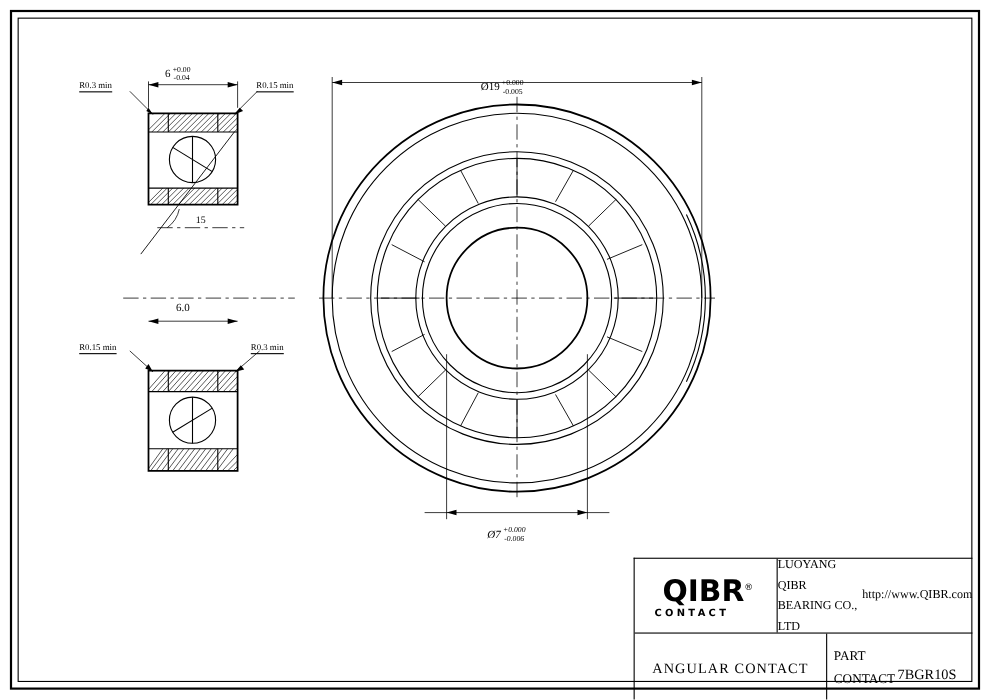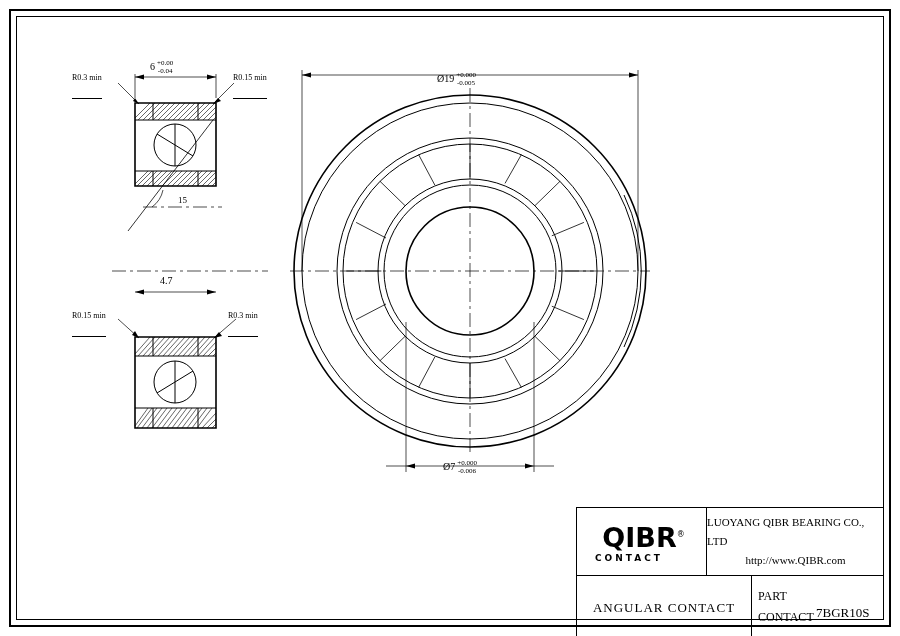--- a/index.html
+++ b/index.html
@@ -62,21 +62,21 @@
   .tol {
     display: inline-block;
     vertical-align: middle;
     font-size: 7px;
     line-height: 7.5px;
     text-align: center;
     margin-left: 2px;
   }
   .underline-txt {
     border-bottom: 1px solid #000;
-    padding-bottom: 16px;
+    padding-bottom: 1px;
   }
   
   #titleblock {
     position: absolute;
     left: 576px;
     top: 507px;
     width: 308px;
     height: 135px;
     border-left: 1px solid #000;
     border-top: 1px solid #000;
@@ -122,21 +122,21 @@
     font-size: 9px;
     letter-spacing: 3px;
     margin-top: 1px;
     align-self: flex-start;
     margin-left: 14px;
   }
   #tb-company {
     flex: 1;
     height: 100%;
     display: flex;
-    flex-direction: column;
+    flex-direction: row;
     justify-content: center;
     align-items: center;
     font-size: 11px;
     line-height: 19px;
   }
   #tb-bottom {
     position: absolute;
     left: 0; top: 68px;
     width: 100%;
     height: 63px;
@@ -408,28 +408,28 @@
 
   <div class="txt-sm" style="left:150px; top:60px; font-size:10px;">
     <span>6</span><span class="tol"><span style="display:block">+0.00</span><span style="display:block">-0.04</span></span>
   </div>
 
   <div class="txt-sm" style="left:178px; top:196px; font-size:9px;">
     <span>15</span>
   </div>
 
   <div class="txt-sm" style="left:160px; top:277px; font-size:10px;">
-    <span>4.7</span>
+    <span>6.0</span>
   </div>
 
   <div class="txt-sm" style="left:437px; top:60px; font-size:10px;margin-top:12px;">
     <span>Ø19</span><span class="tol"><span style="display:block">+0.000</span><span style="display:block">-0.005</span></span>
   </div>
 
-  <div class="txt-sm" style="left:443px; top:460px; font-size:10px;">
+  <div class="txt-sm" style="left:443px; top:479px; font-size:10px;font-style:italic;">
     <span>Ø7</span><span class="tol"><span style="display:block">+0.000</span><span style="display:block">-0.006</span></span>
   </div>
 
   <div id="titleblock">
     <div id="tb-top">
       <div id="tb-logo">
         <div class="logo-main"><span>QIBR</span><span class="logo-reg">®</span></div>
         <div class="logo-sub">CONTACT</div>
       </div>
       <div id="tb-company">

